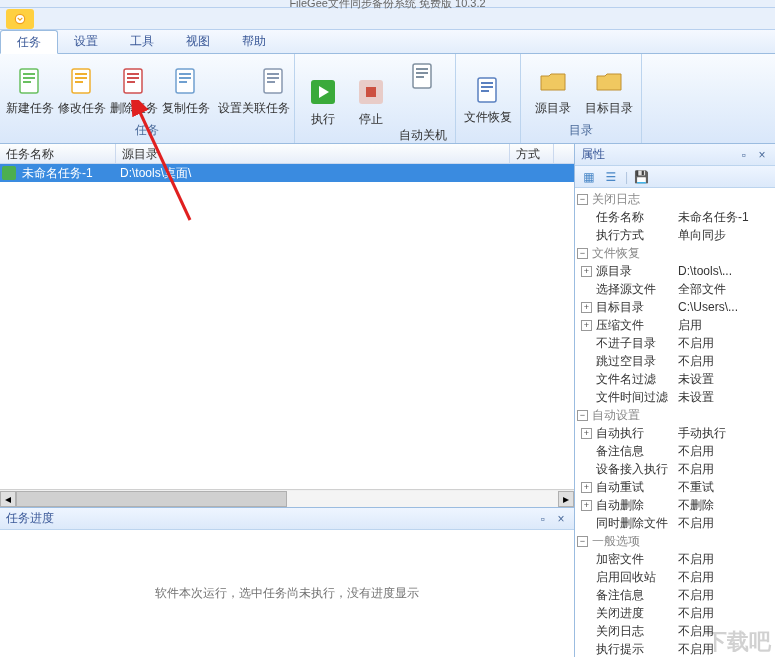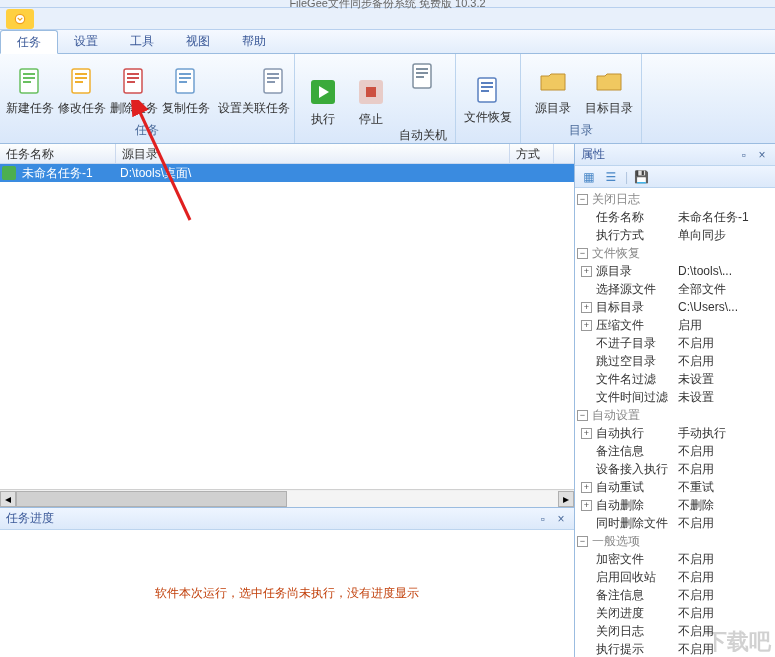--- a/index.html
+++ b/index.html
@@ -31,21 +31,21 @@
   .tr-cell { padding: 0 6px; overflow: hidden; white-space: nowrap; }
   .tr-icon { width: 14px; height: 14px; margin-left: 2px; background: #4caf50; border-radius: 2px; }
   .scrollbar-h { height: 18px; background: #f0f0f0; display: flex; align-items: center; border-top: 1px solid #d0d0d0; }
   .sb-arrow { width: 16px; height: 16px; background: #e0e0e0; border: 1px solid #b0b0b0; display: flex; align-items: center; justify-content: center; }
   .sb-track { flex: 1; height: 16px; background: #f4f4f4; position: relative; }
   .sb-thumb { position: absolute; left: 0; top: 0; height: 100%; width: 50%; background: #d0d0d0; border: 1px solid #b0b0b0; }
   .progress-panel { height: 150px; border-top: 1px solid #9bbce0; display: flex; flex-direction: column; }
   .panel-title { height: 22px; background: linear-gradient(#eef5ff,#dce9fa); display: flex; align-items: center; padding: 1px 6px; color: #3b5998; border-bottom: 1px solid #bcd4ee; }
   .panel-title-text { flex: 1; }
   .panel-ctrl { width: 14px; height: 14px; margin-left: 4px; display: flex; align-items: center; justify-content: center; color: #4a6a9a; cursor: pointer; }
-  .progress-body { flex: 1; display: flex; align-items: center; justify-content: center; color: #c2410c; font-size: 12px; font-family: Liberation Mono, monospace; }
+  .progress-body { flex: 1; display: flex; align-items: center; justify-content: center; color: #737373; font-size: 12px; font-family: Liberation Mono, monospace; }
   .right-col { flex: 1; display: flex; flex-direction: column; background: #fff; }
   .prop-toolbar { height: 22px; background: linear-gradient(#eef5ff,#dce9fa); display: flex; align-items: center; padding: 0 6px; border-bottom: 1px solid #bcd4ee; gap: 6px; }
   .prop-toolbar .tb-icon { width: 16px; height: 16px; display: flex; align-items: center; justify-content: center; color: #4a88c7; cursor: pointer; }
   .prop-toolbar .sep { color: #b0c4de; }
   .prop-tree { flex: 1; overflow: auto; padding: 2px 0; }
   .prop-group-hdr { display: flex; align-items: center; height: 18px; padding-left: 2px; color: #888; }
   .prop-group-hdr .exp { width: 11px; height: 11px; border: 1px solid #999; margin-right: 4px; display: flex; align-items: center; justify-content: center; font-size: 9px; line-height: 9px; color: #555; background: #fff; }
   .prop-row { display: flex; height: 18px; align-items: center; padding-left: 6px; }
   .prop-row .exp { width: 11px; height: 11px; border: 1px solid #999; margin-right: 4px; display: flex; align-items: center; justify-content: center; font-size: 9px; line-height: 9px; color: #555; background: #fff; }
   .prop-row .exp.empty { border: none; }

